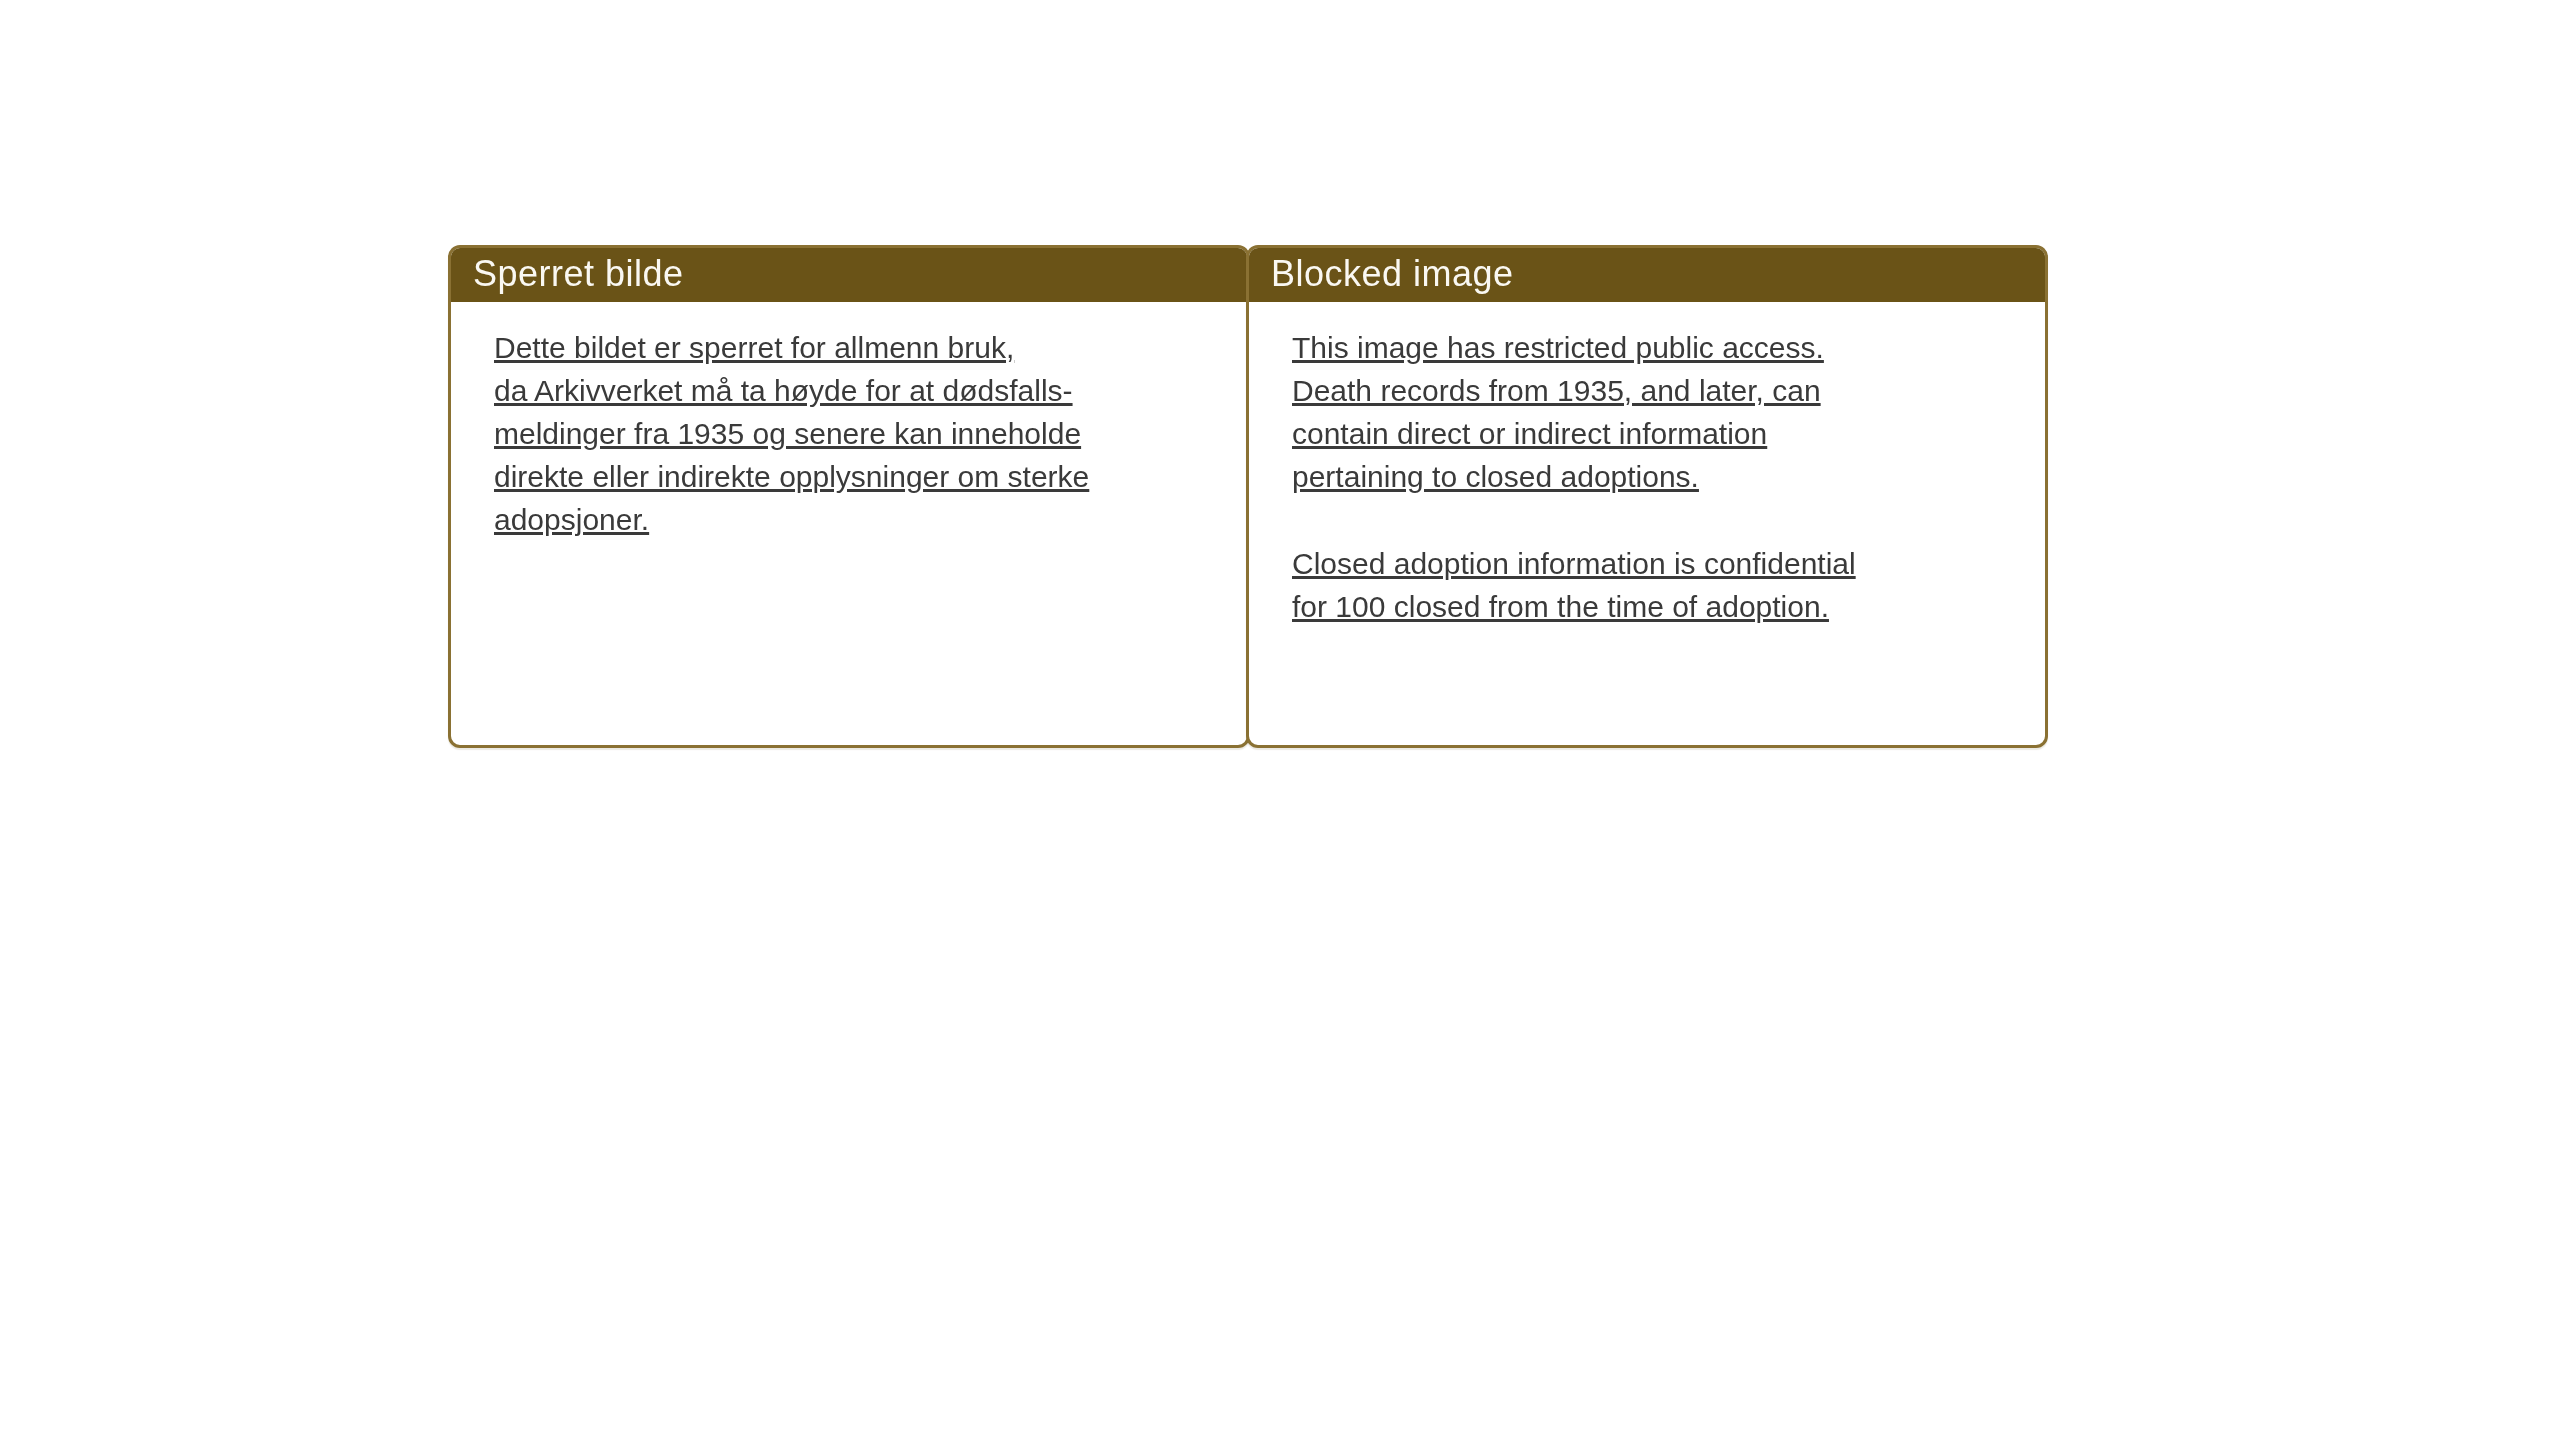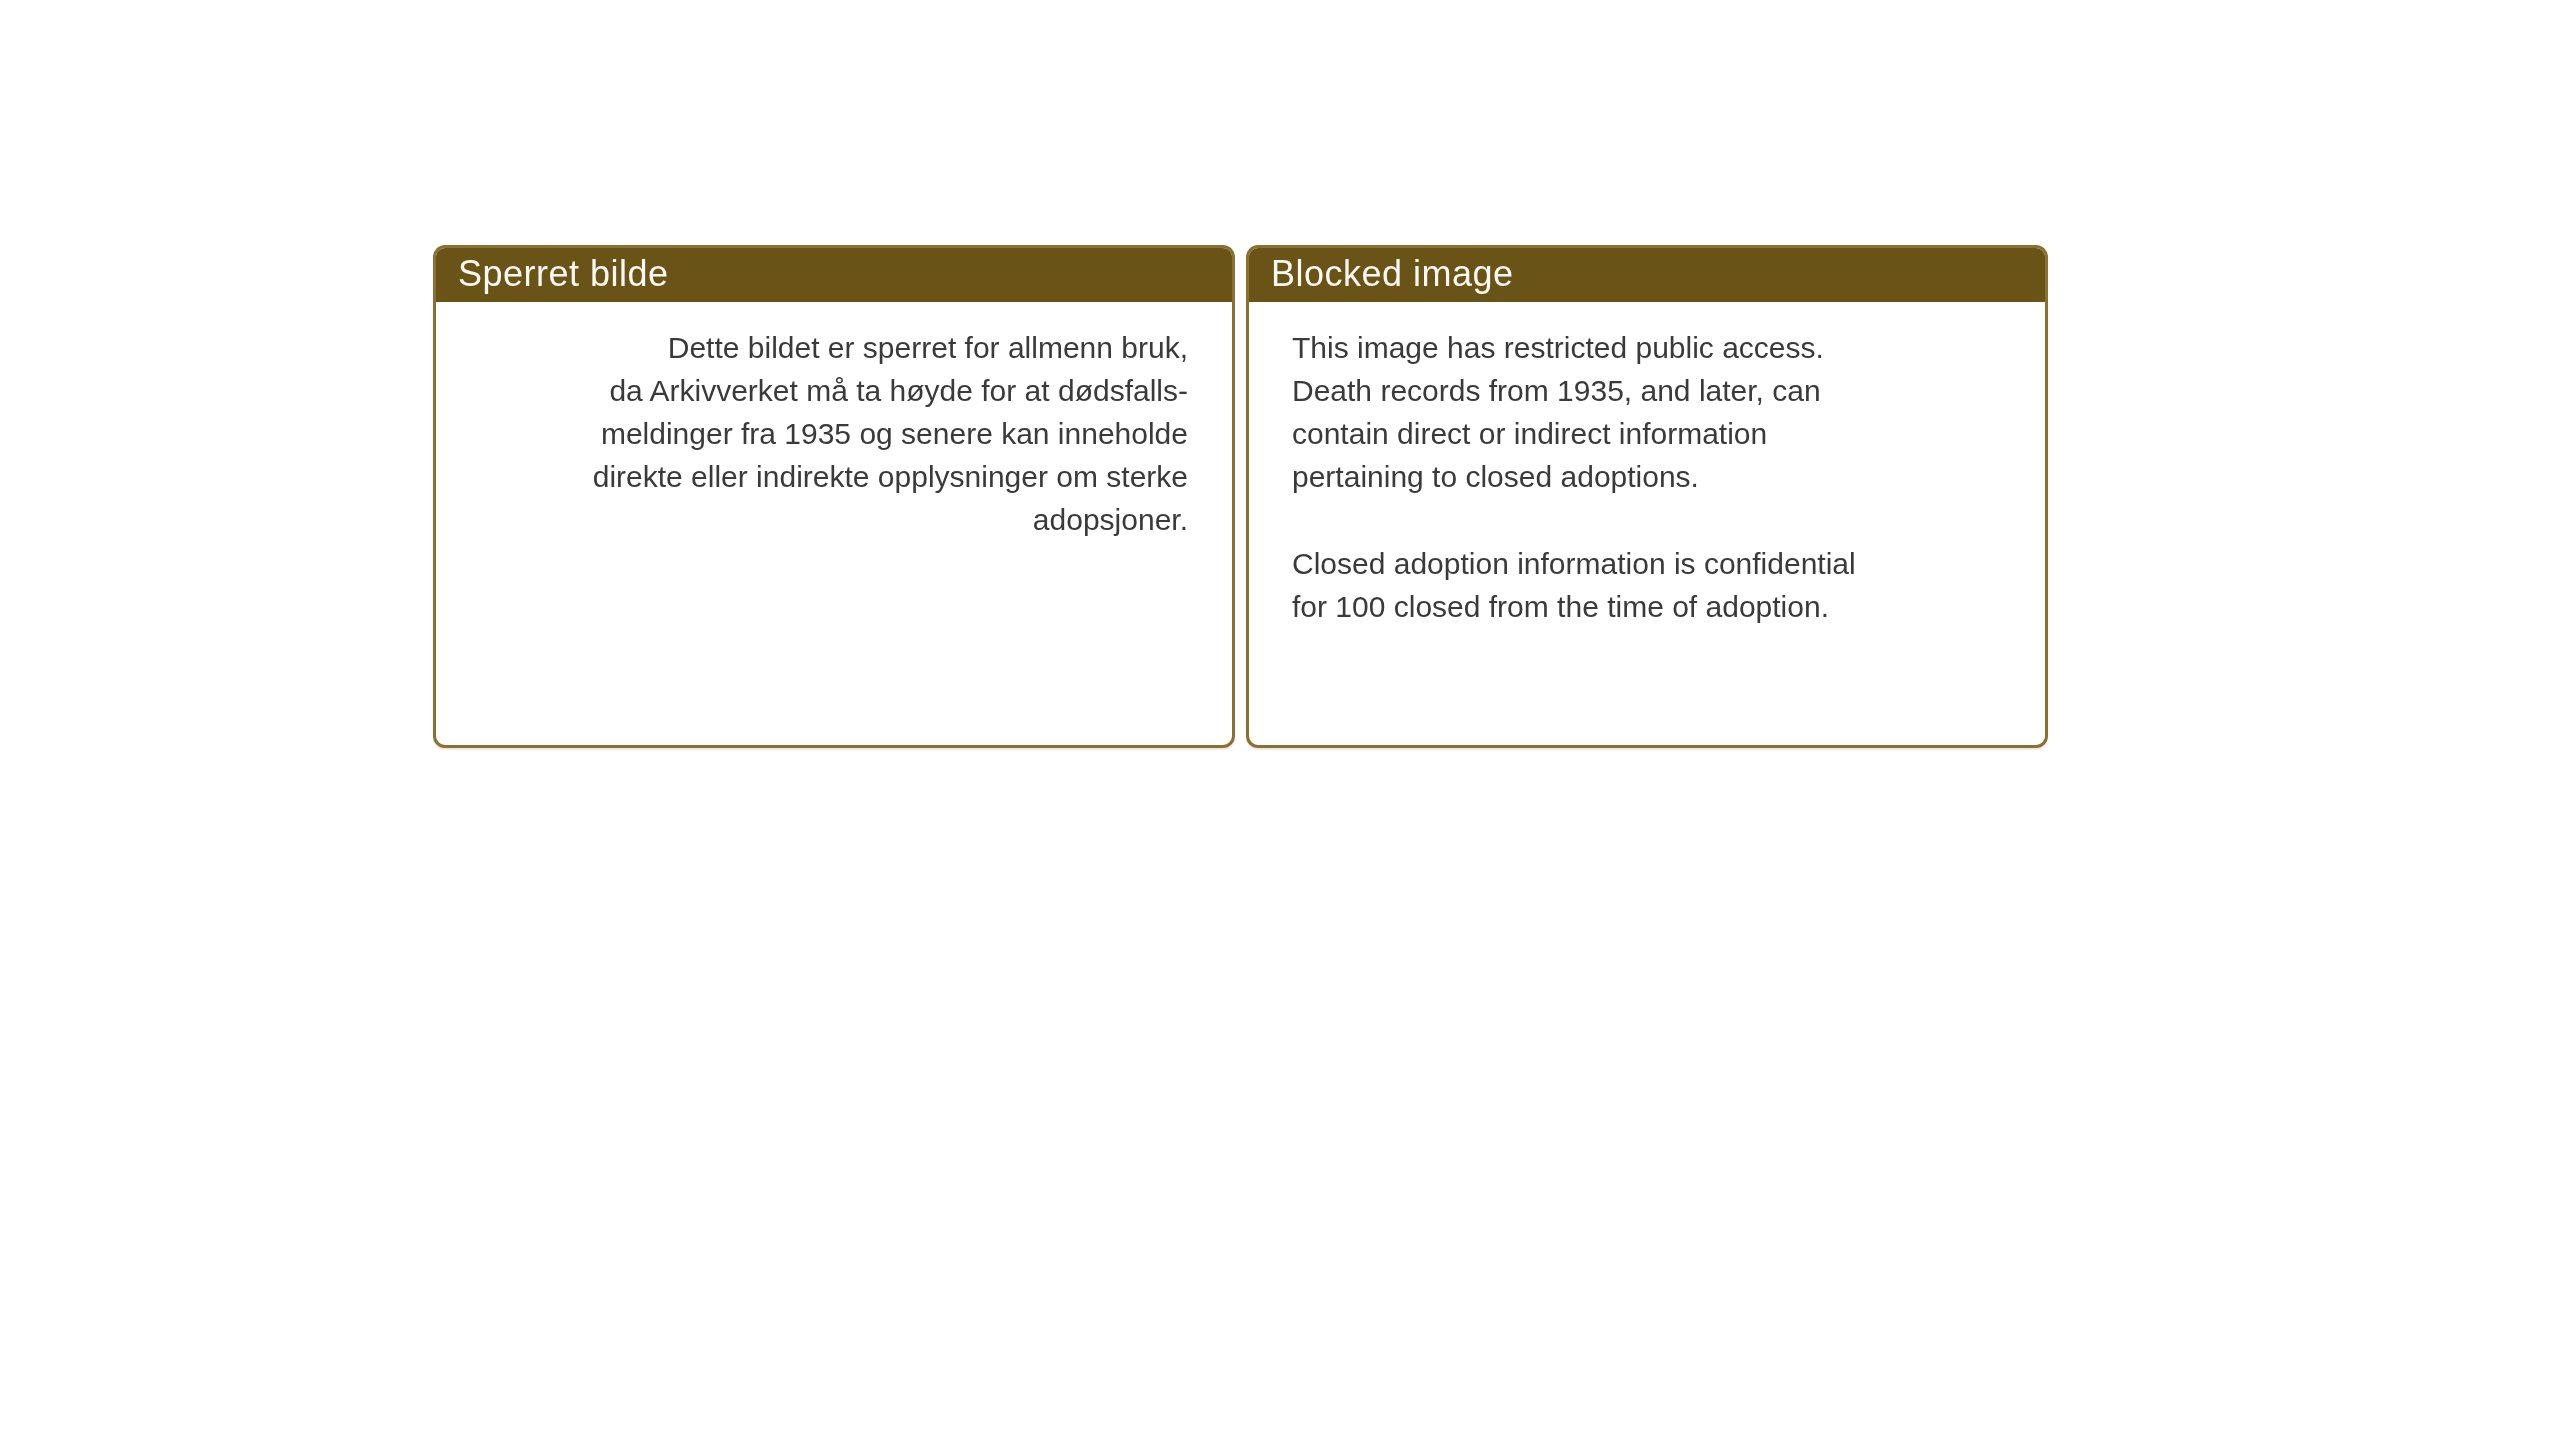--- a/index.html
+++ b/index.html
@@ -19,21 +19,21 @@
     top: 245px;
     width: 802px;
     height: 503px;
     box-sizing: border-box;
     background: #ffffff;
     border: 3px solid var(--border-color, #8a7133);
     border-radius: 12px;
     overflow: hidden;
     box-shadow: 0 2px 1px rgba(90, 70, 20, 0.12);
   }
-  .notice-card.norwegian { left: 433px; text-align: right; }
+  .notice-card.norwegian { left: 448px; }
   .notice-card.english   { left: 1246px; }
 
   .card-header {
     margin: -3px -3px 0 -3px;
     height: 57px;
     background: var(--header-bg, #6a5317);
     border-radius: 11px 11px 0 0;
     display: flex;
     align-items: center;
     padding: 0 25px;
@@ -45,20 +45,21 @@
     letter-spacing: 0.5px;
     color: var(--title-color, #faf8f2);
     line-height: 1;
     white-space: nowrap;
   }
   .card-body {
     padding: 24px 44px 0 43px;
     color: var(--body-text-color, #3a3a3a);
     font-size: 30px;
     line-height: 43px;
+    text-decoration: underline;
   }
   .card-body p {
     margin: 0 0 44px 0;
     white-space: pre-line;
   }
 </style>
 </head>
 <body>
 
 <section class="notice-card norwegian">

